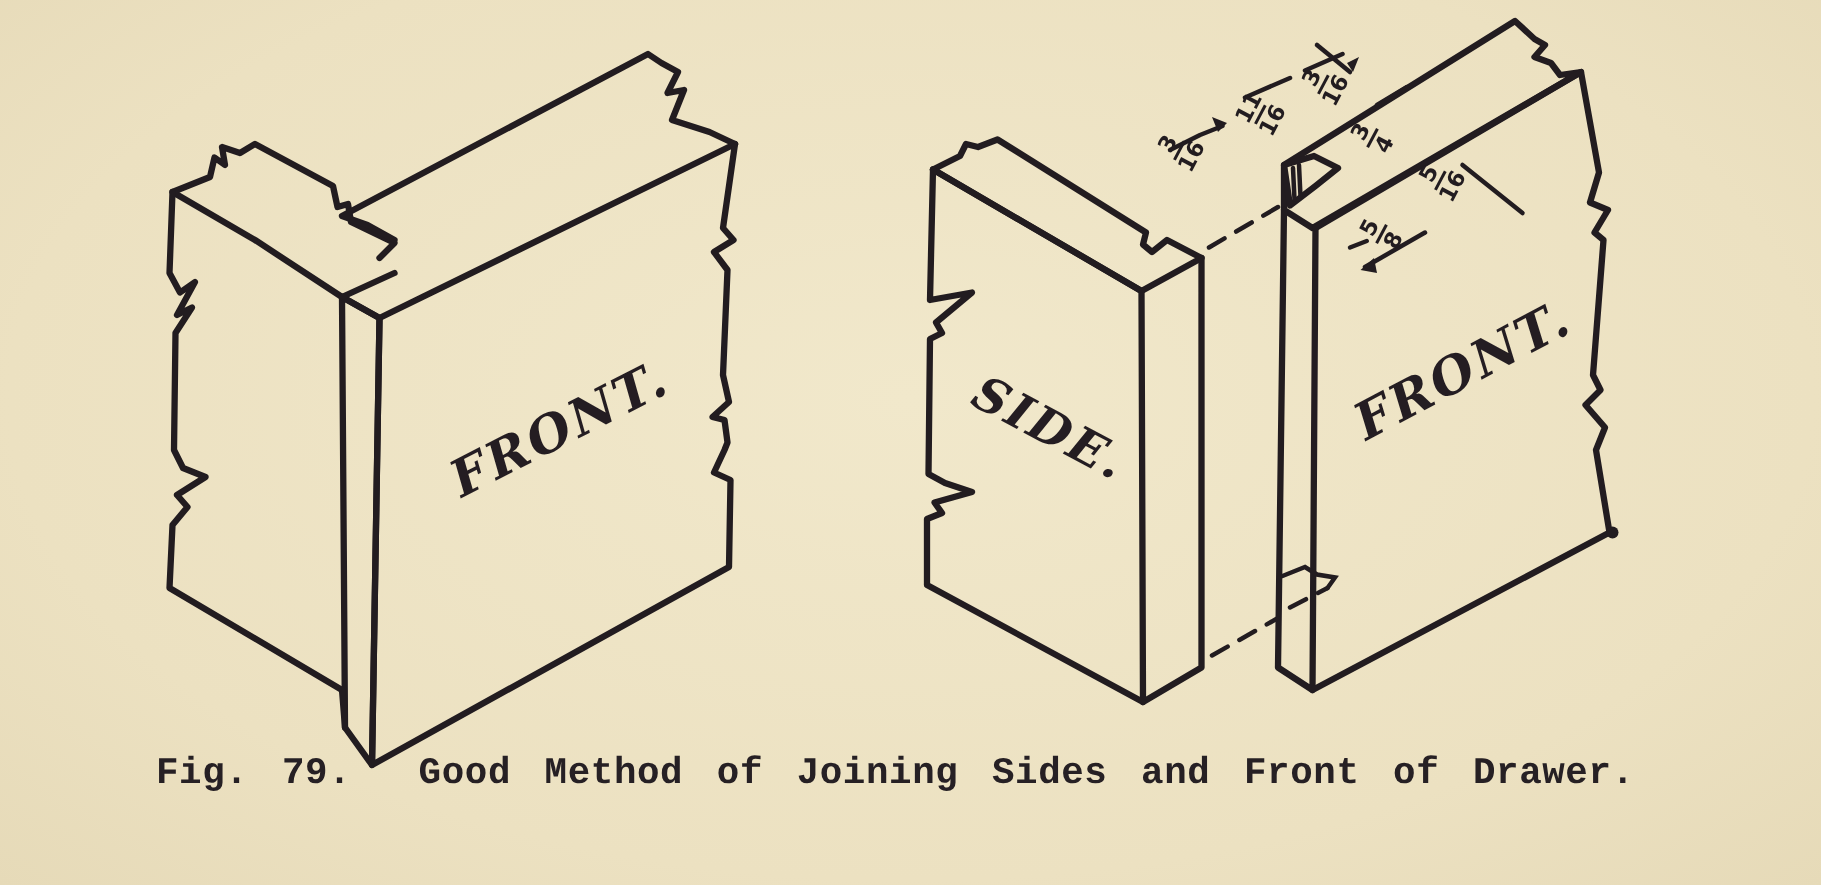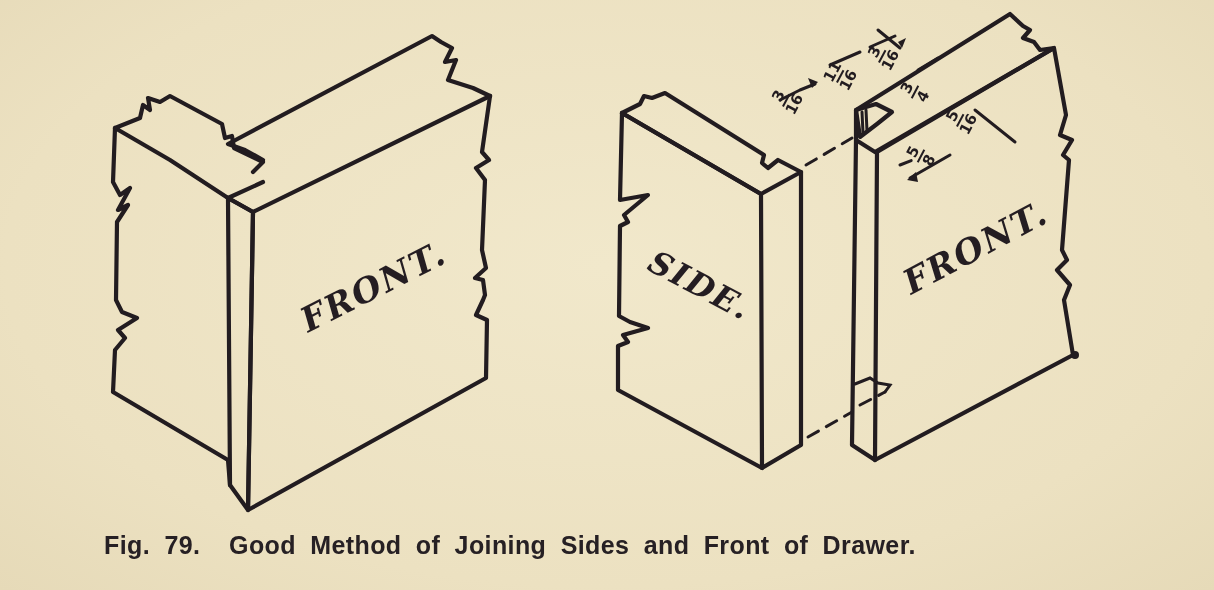--- a/index.html
+++ b/index.html
@@ -23,22 +23,22 @@
       white-space: nowrap; transform-origin: left bottom;
     }
     .dim {
       position: absolute; color: #221c20; font-family: "DejaVu Sans", sans-serif;
       font-weight: bold; font-size: 15px; line-height: 14px; text-align: center;
       transform-origin: center center;
     }
     .dim .n, .dim .d { display: block; }
     .dim .bar { display: block; width: 14px; height: 2px; background: #221c20; margin: 1px auto; }
     .caption {
-      position: absolute; left: 104px; top: 531px;
-      color: #262024; font-family: Liberation Sans, sans-serif; font-weight: bold;
+      position: absolute; left: 104px; top: 501px;
+      color: #262024; font-family: Liberation Mono, monospace; font-weight: bold;
       font-size: 25px; letter-spacing: 0.4px; word-spacing: 7px; white-space: nowrap;
     }
   </style>
 </head>
 <body>
 
 <div class="page">
 
   <svg class="fig" width="1214" height="590" viewBox="0 0 1214 590">
 

